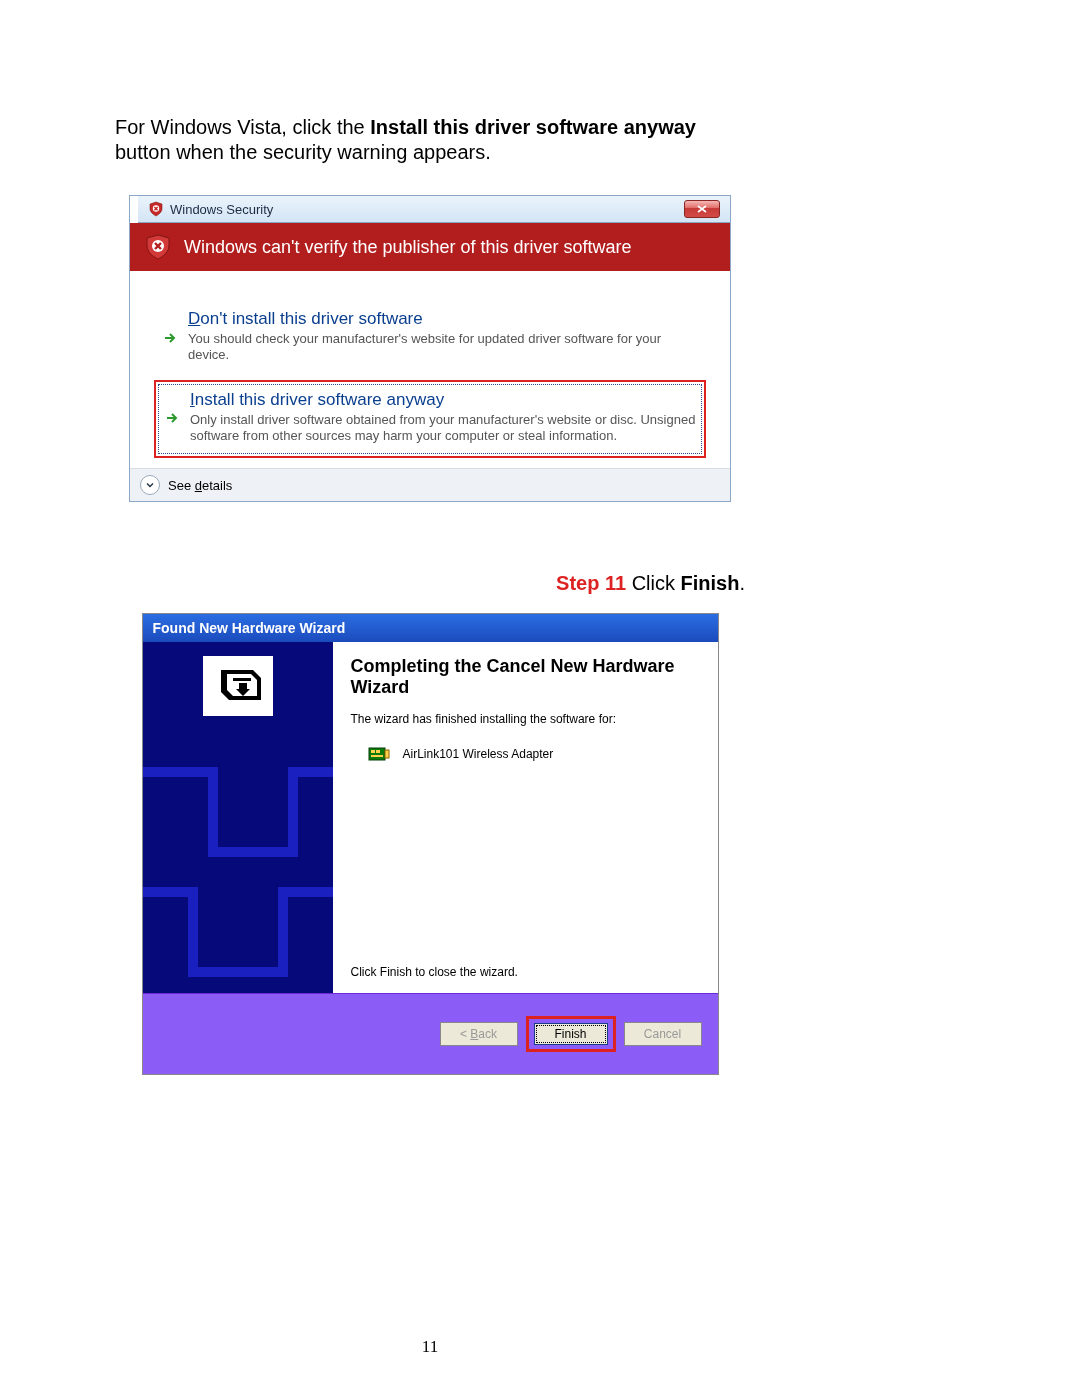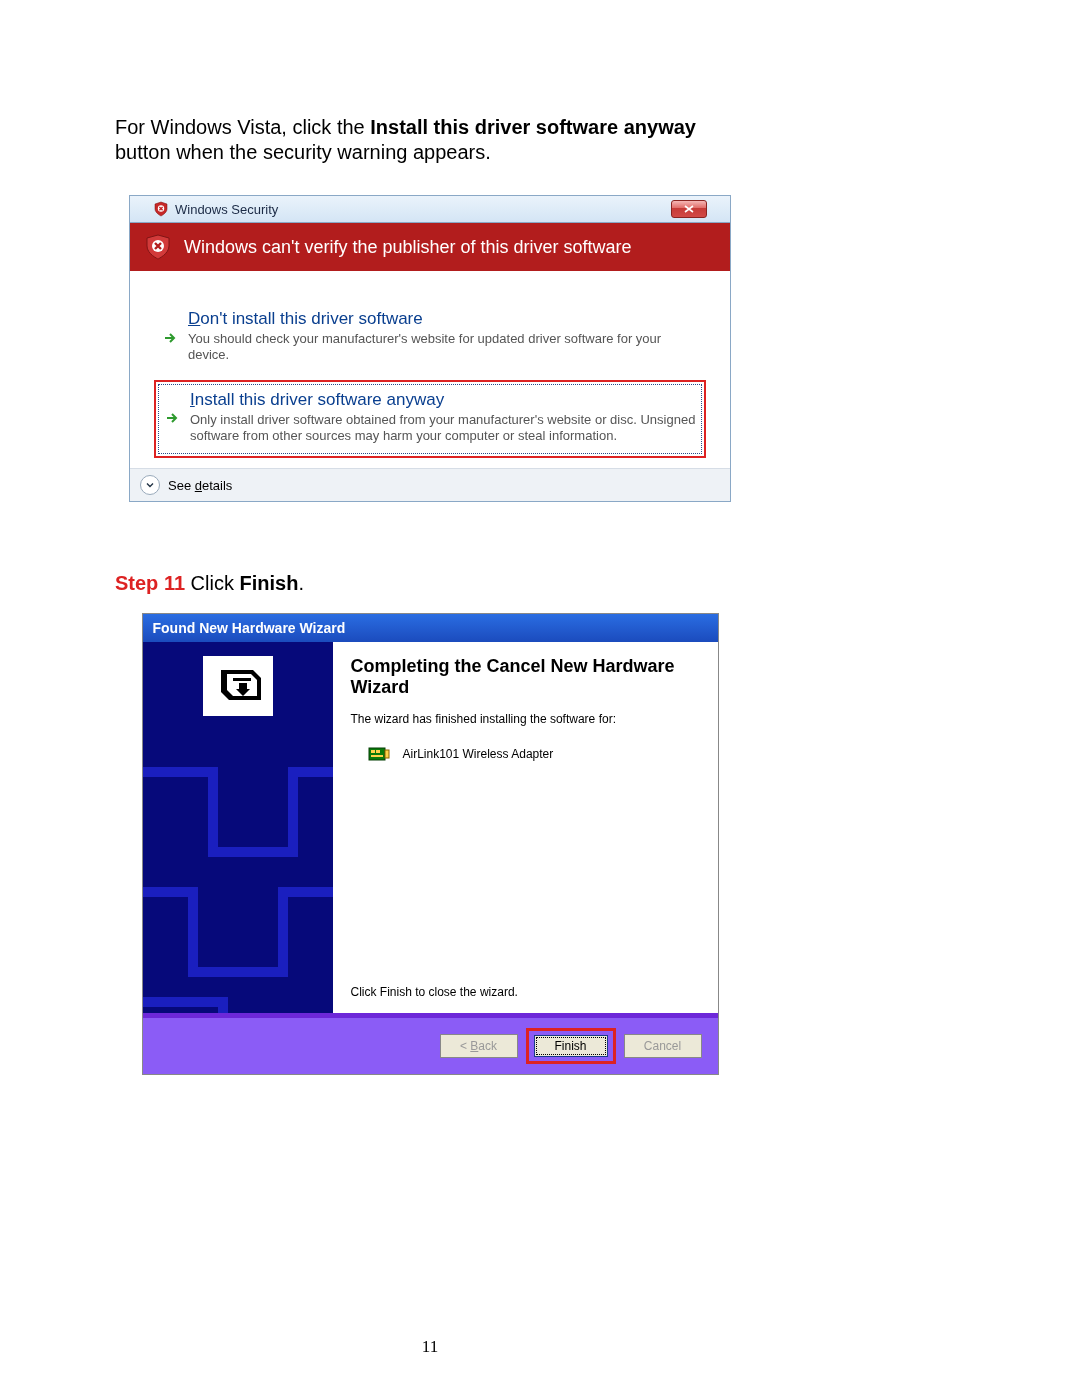--- a/index.html
+++ b/index.html
@@ -30,21 +30,22 @@
     font-family:'Segoe UI',Arial,sans-serif;
   }
   .vista-title{
     height:26px;
     background:linear-gradient(#eaf3fb,#d4e5f5);
     display:flex;
     align-items:center;
     border-bottom:1px solid #8aa8c6;
     font-size:13px;
     color:#1b2a45;
-    padding:0 23px;
+    padding:0 10px;
+    margin-left:8px;
   }
   .shield-sm{
     width:16px;height:16px;margin-right:6px;
   }
   .close-btn{
     margin-left:auto;
     width:34px;height:16px;
     border-radius:3px;
     background:linear-gradient(#f5b7b5,#e06a66 45%,#c63b37 46%,#d24a46);
     border:1px solid #8a2420;
@@ -106,20 +107,21 @@
     display:flex;align-items:center;justify-content:center;
     background:#fff;
     margin-right:8px;
     font-size:11px;color:#234;
   }
   .vista-footer .u{text-decoration:underline;}
   
   .step{
     font-size:20px;
     margin:0 0 18px 0;
+    text-align:right;
   }
   .step .red{color:#d22;font-weight:bold;}
   .step .b{font-weight:bold;}
   
   .xp{
     width:575px;
     height:460px;
     margin:0 auto;
     border:1px solid #888;
     background:#8b5cf6;
@@ -172,25 +174,25 @@
   }
   .xp-p{font-size:12px;margin:0 0 10px 0;}
   .xp-dev{
     display:flex;align-items:center;
     margin:6px 0 0 16px;
   }
   .xp-dev-icon{width:24px;height:24px;margin-right:12px;}
   .xp-close-line{margin-top:auto;font-size:12px;}
   .xp-buttons{
     height:48px;
-    border-top:5px solid #6d28d9;
+    border-top:1px solid #6d28d9;
     display:flex;
     align-items:center;
     justify-content:flex-end;
-    padding:4px 16px;
+    padding:16px 16px;
     gap:8px;
   }
   .xp-btn{
     width:78px;height:24px;
     border:1px solid #888;
     background:#ece9d8;
     font-size:12px;
     font-family:Tahoma,Arial,sans-serif;
     color:#000;
   }

